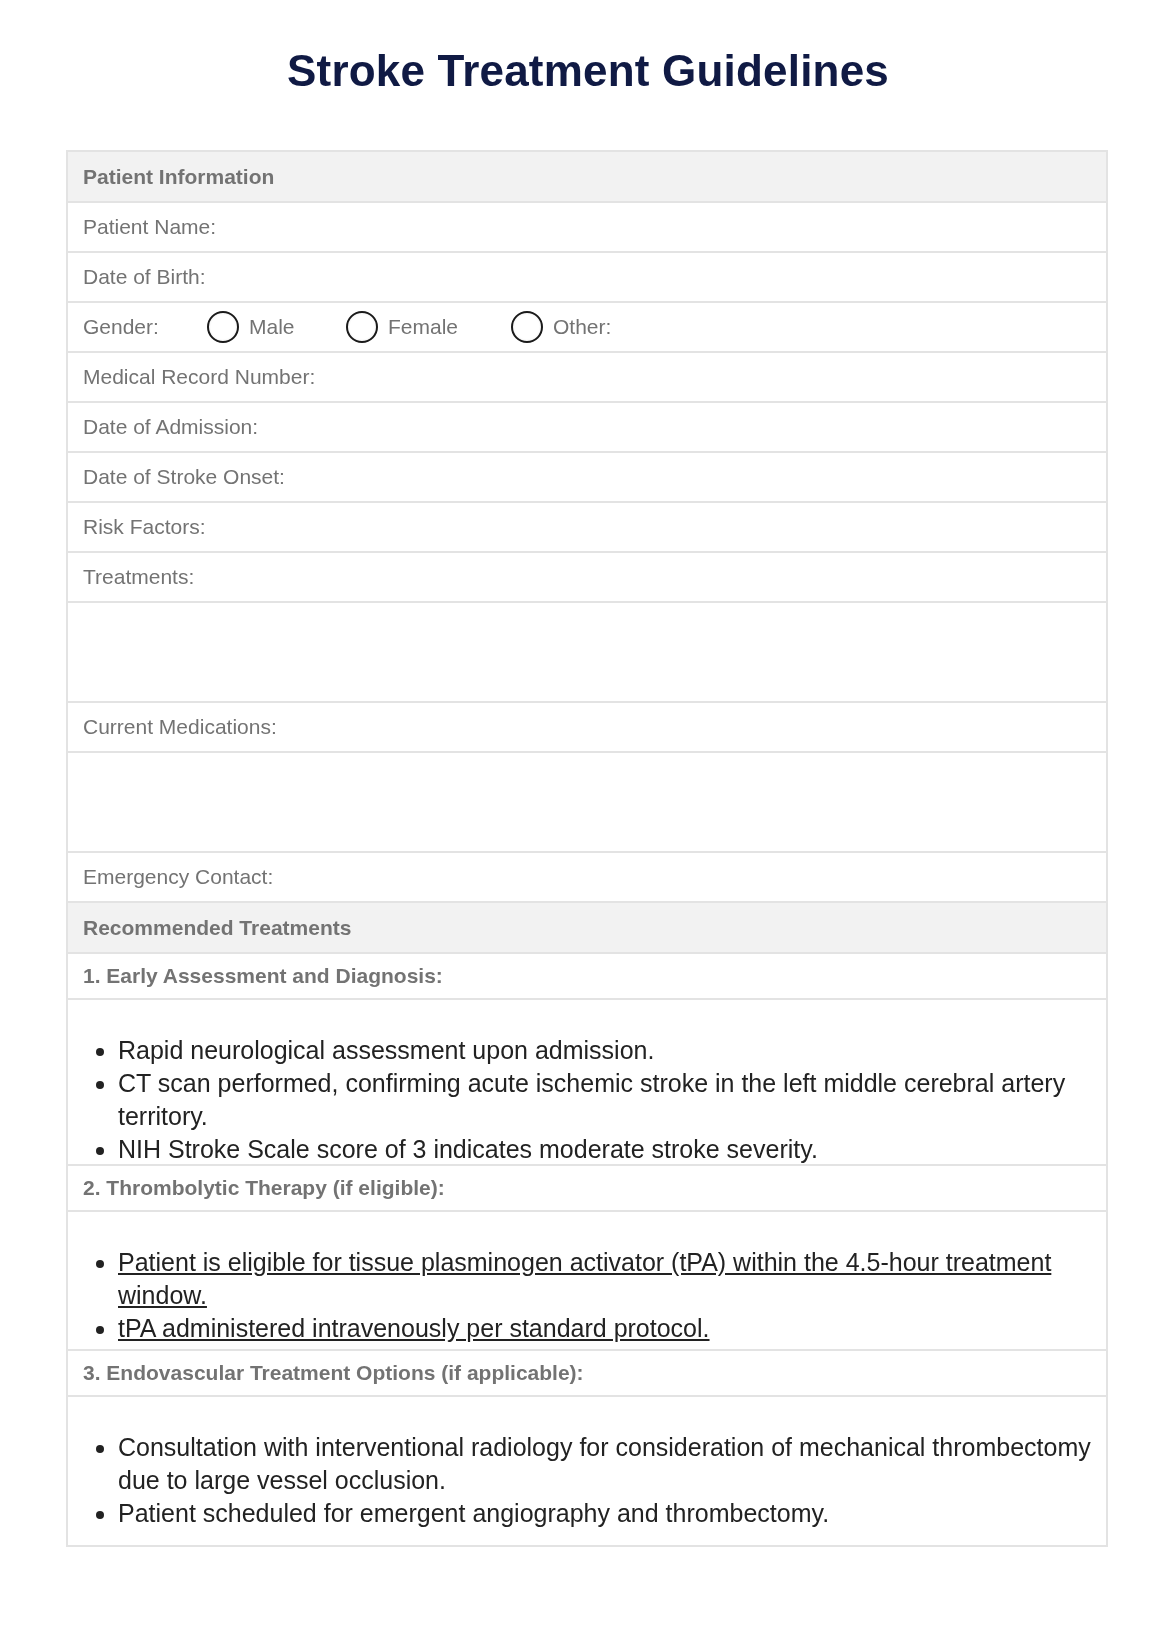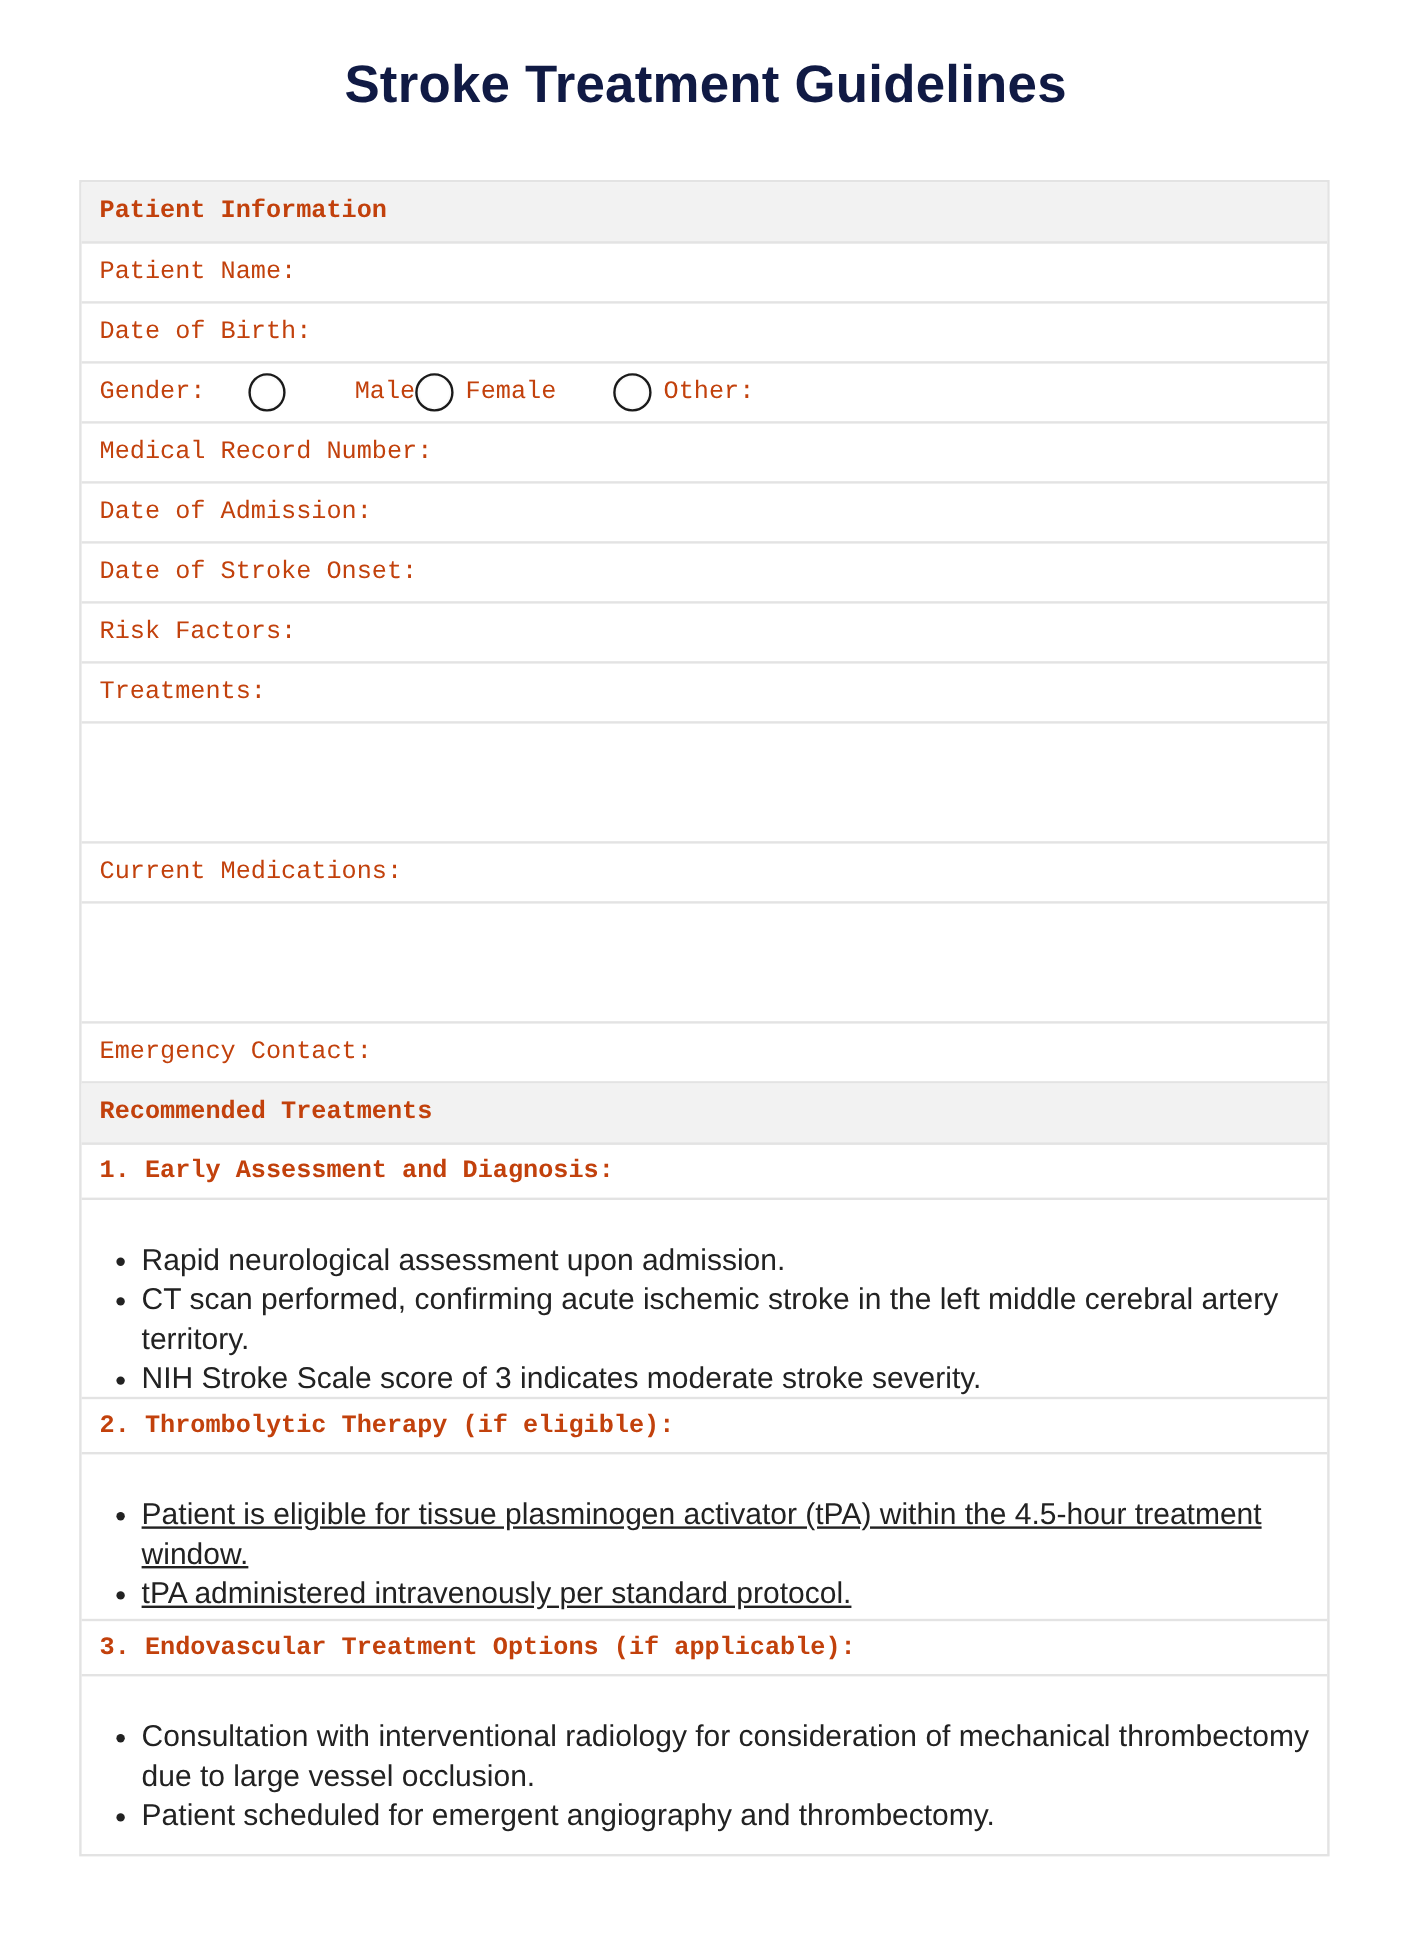--- a/index.html
+++ b/index.html
@@ -1,19 +1,19 @@
 <!DOCTYPE html>
 <html><head>
 <meta charset="utf-8">
 <style>
   html, body { margin: 0; padding: 0; background: #ffffff; }
   body { width: 1176px; height: 1630px; position: relative; font-family: "Liberation Sans", sans-serif; color: #222; }
   h1 { position: absolute; left: 0; width: 1176px; top: 46px; margin: 0; text-align: center; font-size: 44px; font-weight: bold; color: #101a44; letter-spacing: 0.2px; }
   .form { position: absolute; left: 66px; top: 150px; width: 1042px; border: 2px solid #e3e3e3; box-sizing: border-box; }
-  .row { border-bottom: 2px solid #e3e3e3; box-sizing: border-box; height: 50px; display: flex; align-items: center; padding-left: 15px; font-size: 21px; color: #c2410c; font-family: Liberation Mono, monospace; }
+  .row { border-bottom: 2px solid #e3e3e3; box-sizing: border-box; height: 50px; display: flex; align-items: center; padding-left: 15px; font-size: 21px; color: #737373; }
   .row:last-child { border-bottom: none; }
   .row.header { background: #f2f2f2; font-weight: bold; height: 51px; }
   .row.blank { height: 100px; }
   .row.sub { font-weight: bold; height: 46px; }
   .gender-opt { display: flex; align-items: center; }
   .radio { width: 32px; height: 32px; border-radius: 50%; border: 2.5px solid #1a1a1a; box-sizing: border-box; background: radial-gradient(circle at 50% 50%, #fff 60%, #ddd 100%); margin-right: 10px; cursor: pointer; }
   .list-block { border-bottom: 2px solid #e3e3e3; box-sizing: border-box; padding: 30px 15px 30px 15px; font-size: 25px; }
   .list-block ul { margin: 0; padding-left: 35px; }
   .list-block li { line-height: 33px; }
   .list-block.b1 { height: 166px; padding-top: 34px; }
@@ -24,21 +24,21 @@
 <body>
 
 <h1>Stroke Treatment Guidelines</h1>
 
 <div class="form">
   <div class="row header">Patient Information</div>
   <div class="row">Patient Name:</div>
   <div class="row">Date of Birth:</div>
   <div class="row">
     <span style="width:124px;">Gender:</span>
-    <span class="gender-opt" style="width:139px;gap:48px;">
+    <span class="gender-opt" style="width:139px;">
       <span class="radio"></span>
       <span>Male</span>
     </span>
     <span class="gender-opt" style="width:165px;">
       <span class="radio"></span>
       <span>Female</span>
     </span>
     <span class="gender-opt">
       <span class="radio"></span>
       <span>Other:</span>

